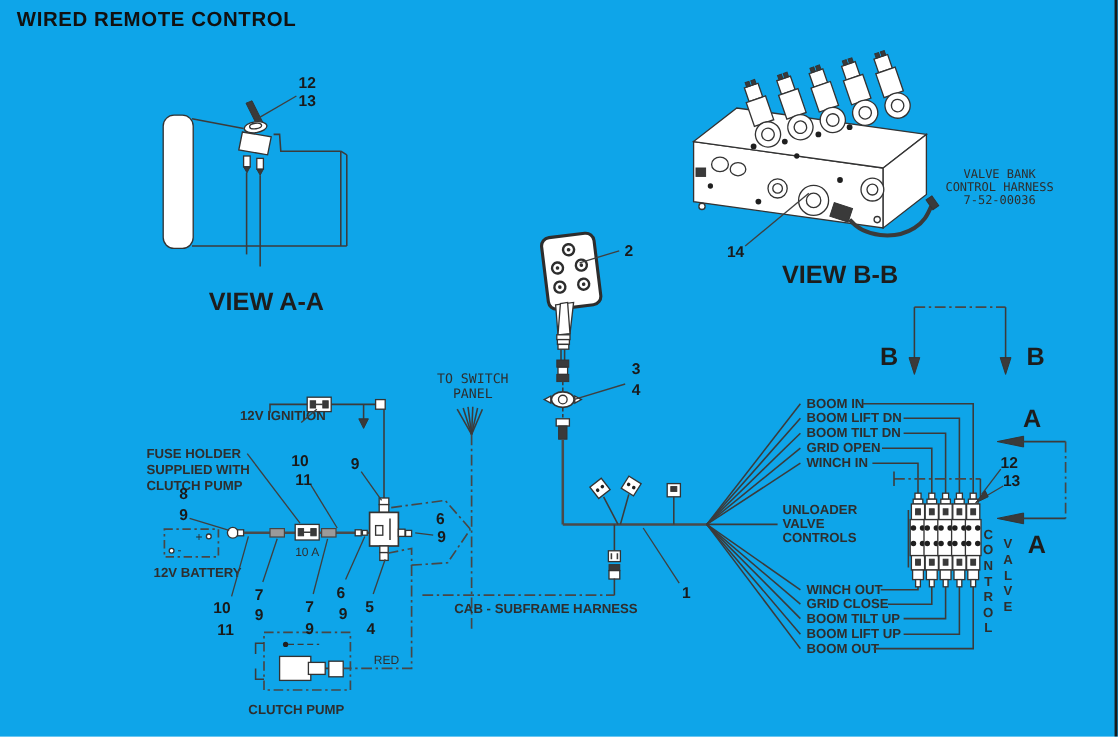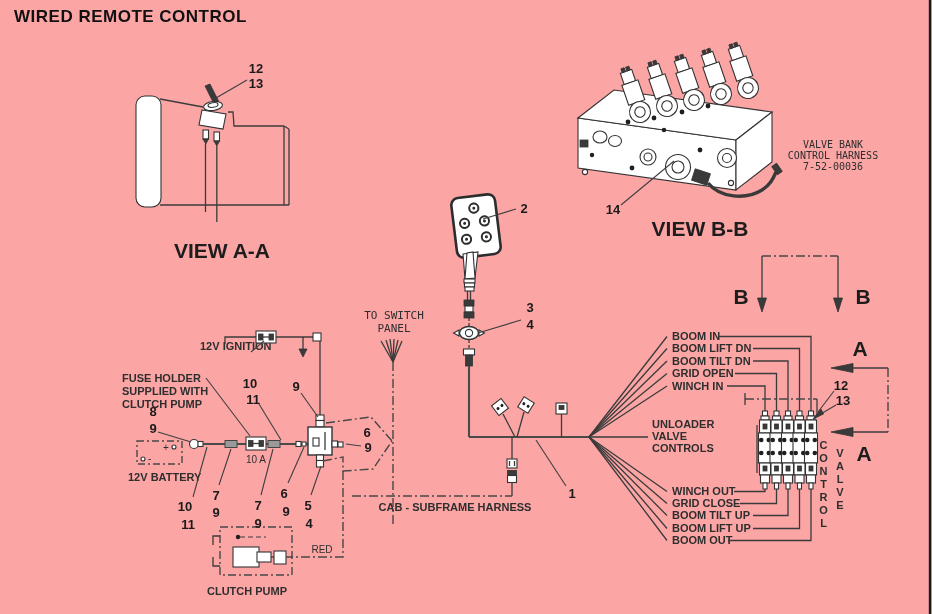--- a/index.html
+++ b/index.html
@@ -1,16 +1,16 @@
 <!DOCTYPE html>
 <html><head>
 <meta charset="utf-8">
 <style>
   html,body{margin:0;padding:0;background:#ffffff;}
-  .page{position:relative;width:932px;height:614px;background:#fca5a5;overflow:hidden;
+  .page{position:relative;width:932px;height:614px;background:#0ea5e9;overflow:hidden;
         font-family:"Liberation Sans",sans-serif;}
   svg{position:absolute;left:0;top:0;}
   text{fill:#222;}
   .t-title{font:bold 17px "Liberation Sans",sans-serif;fill:#111;letter-spacing:.5px;}
   .t-view{font:bold 21px "Liberation Sans",sans-serif;fill:#1d1d1d;}
   .t-label{font:bold 11px "Liberation Sans",sans-serif;fill:#2e2e2e;}
   .t-mono{font:11px "DejaVu Sans Mono",monospace;fill:#2e2e2e;}
   .t-mono-s{font:10px "DejaVu Sans Mono",monospace;fill:#2e2e2e;}
   .t-callout{font:bold 13px "Liberation Sans",sans-serif;fill:#1a1a1a;}
   .t-small{font:10px "Liberation Sans",sans-serif;fill:#2e2e2e;}

